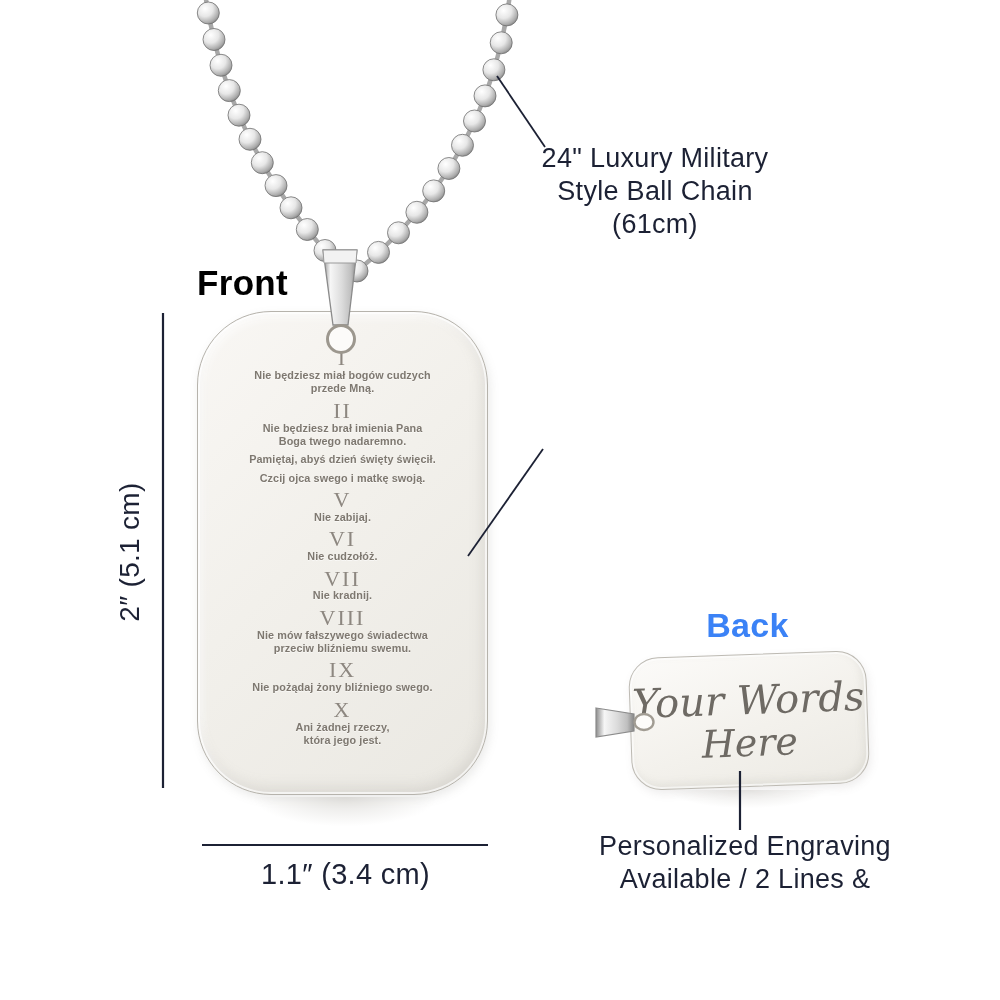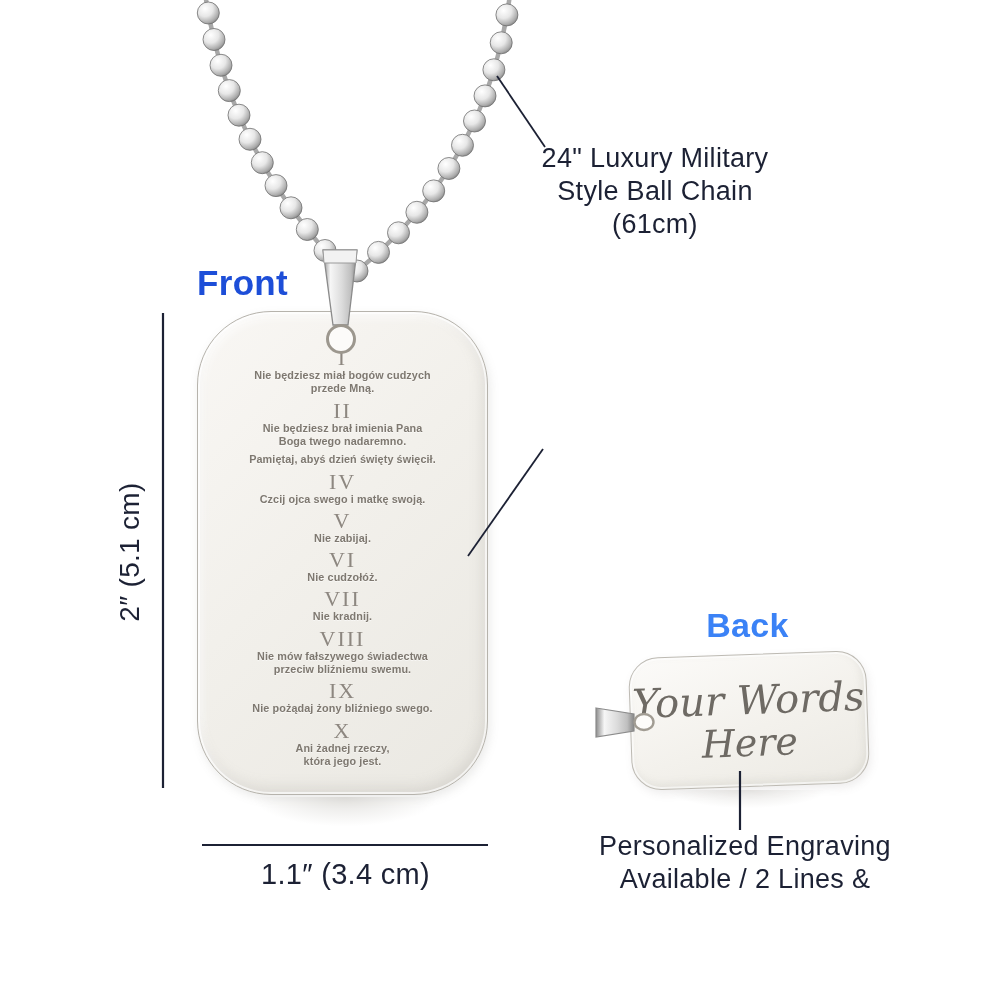--- a/index.html
+++ b/index.html
@@ -6,21 +6,21 @@
   .canvas{
     position:relative;width:1000px;height:1000px;overflow:hidden;
     background:#ffffff;font-family:"Liberation Sans",sans-serif;
   }
   
   .ann{position:absolute;color:#1c2134;text-align:center;font-weight:500;letter-spacing:.3px;}
   .ann div{white-space:nowrap;}
   .chain-label{left:505px;top:142px;width:300px;font-size:27px;line-height:33px;}
   .material-label{left:500px;top:388px;width:305px;font-size:27px;line-height:32px;}
   .engraving-label{left:565px;top:830px;width:360px;font-size:27px;line-height:33px;}
-  .front-label{left:175px;top:263px;width:135px;font-size:35px;font-weight:700;color:#1d4ed8;}
+  .front-label{left:175px;top:263px;width:135px;font-size:35px;font-weight:700;color:#000000;}
   .back-label{left:655px;top:606px;width:185px;font-size:34px;font-weight:700;color:#3b82f6;}
   .width-dim{left:243px;top:858px;width:205px;font-size:29px;}
   .height-dim{
     left:130px;top:552px;width:auto;font-size:28px;white-space:nowrap;
     transform:translate(-50%,-50%) rotate(-90deg);
   }
   
   .front-tag{
     position:absolute;left:197px;top:311px;width:291px;height:484px;
     border-radius:74px;
@@ -84,21 +84,20 @@
         </div>
         <div class="cmd">
           <div class="cmd-numeral">II</div>
           <div class="cmd-line">Nie będziesz brał imienia Pana</div>
           <div class="cmd-line">Boga twego nadaremno.</div>
         </div>
         <div class="cmd">
           <div class="cmd-line">Pamiętaj, abyś dzień święty święcił.</div>
         </div>
         <div class="cmd">
-          <div class="cmd-numeral">IV</div>
           <div class="cmd-line">Czcij ojca swego i matkę swoją.</div>
         </div>
         <div class="cmd">
           <div class="cmd-numeral">V</div>
           <div class="cmd-line">Nie zabijaj.</div>
         </div>
         <div class="cmd">
           <div class="cmd-numeral">VI</div>
           <div class="cmd-line">Nie cudzołóż.</div>
         </div>

